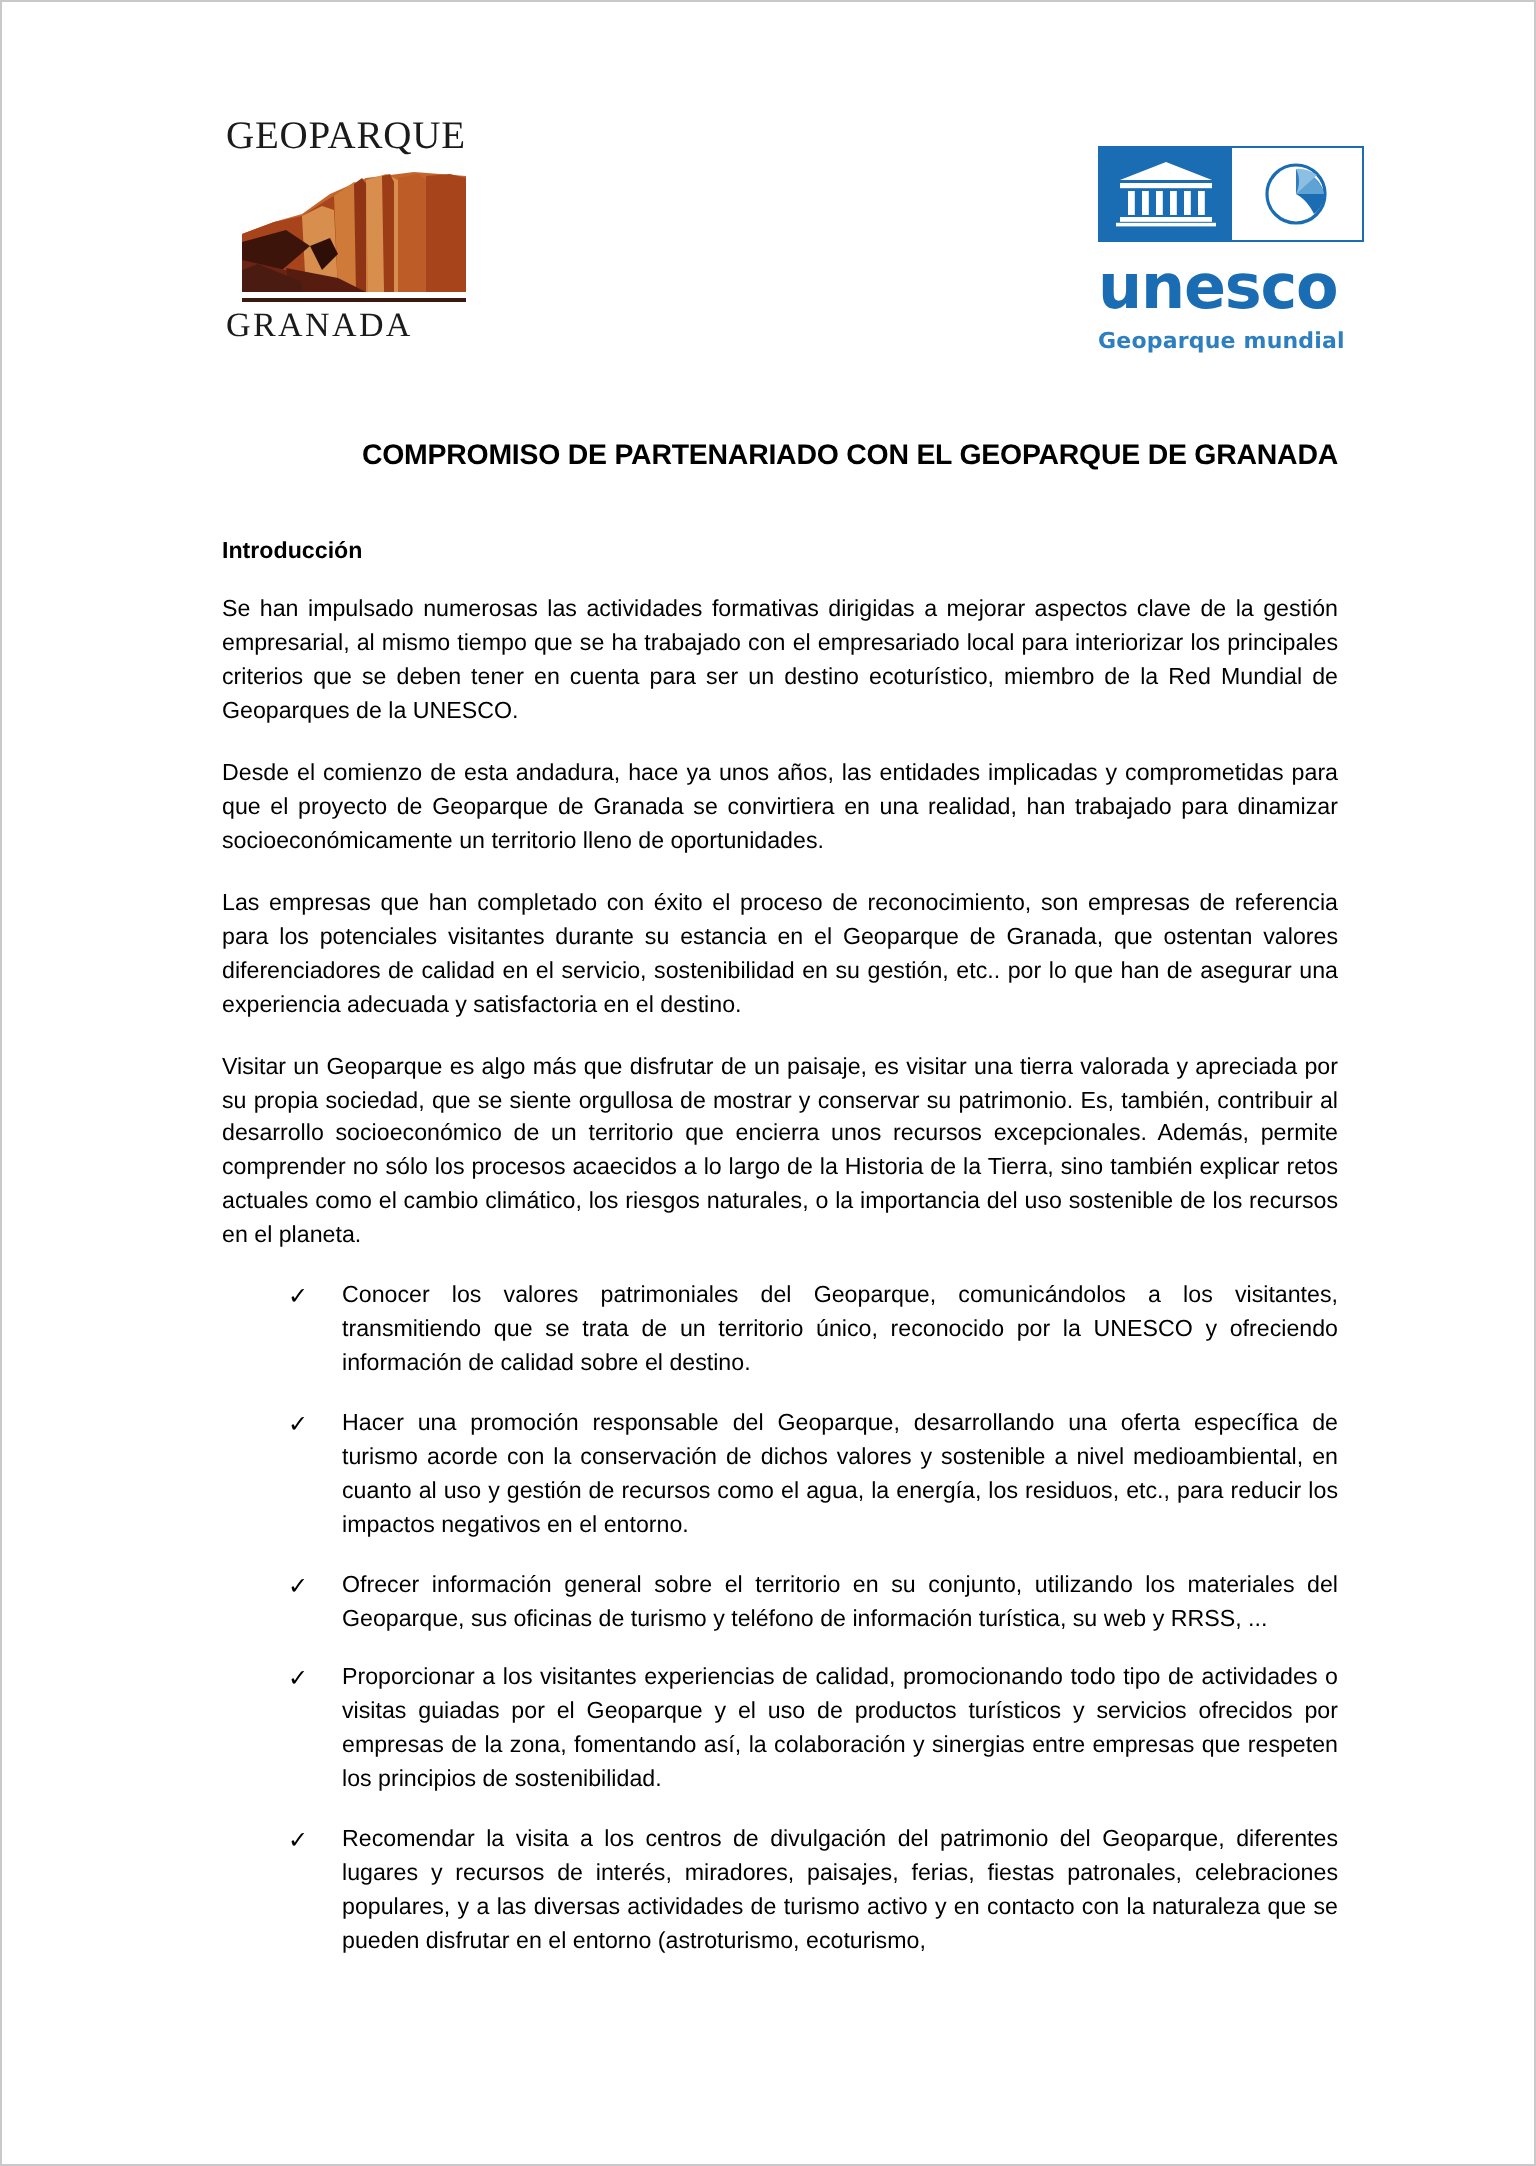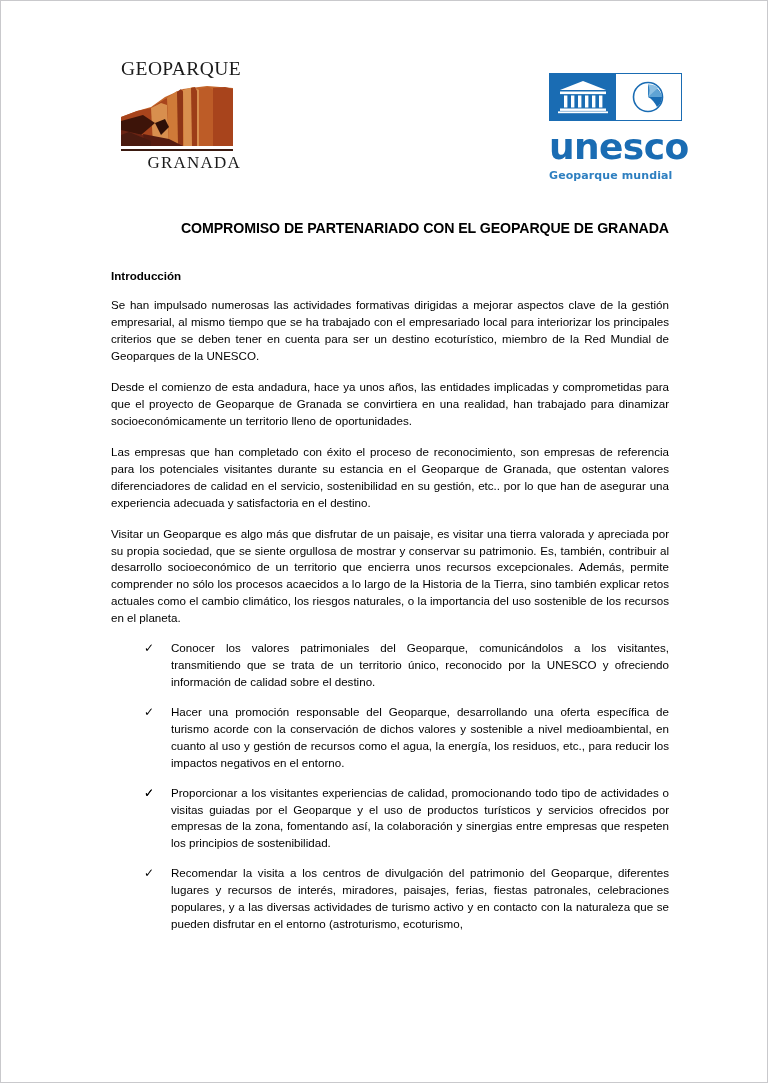--- a/index.html
+++ b/index.html
@@ -25,21 +25,21 @@
   .header {
     position: relative;
     height: 170px;
   }
 
   .geoparque-logo {
     position: absolute;
     left: 112px;
     top: 58px;
     width: 128px;
-    text-align: right;
+    text-align: left;
   }
   .geo-word {
     font-family: "Liberation Serif", serif;
     font-size: 19.5px;
     letter-spacing: 0.4px;
     color: #1b1b1b;
     line-height: 1.05;
     white-space: nowrap;
   }
   .geo-word.bottom {
@@ -80,21 +80,21 @@
     display: flex;
     align-items: center;
     justify-content: center;
   }
   .unesco-emblem .cell.blue { background: #1a6cb3; }
   .unesco-emblem .cell.white { background: #ffffff; }
   .unesco-word {
     margin-top: 8px;
     font-family: "DejaVu Sans", sans-serif;
     font-weight: bold;
-    font-size: 36px;
+    font-size: 31px;
     letter-spacing: -0.6px;
     color: #1a6cb3;
     line-height: 1;
   }
   .unesco-tagline {
     margin-top: 4px;
     font-family: "DejaVu Sans", sans-serif;
     font-weight: bold;
     font-size: 11px;
     color: #2e7fc0;
@@ -230,20 +230,21 @@
       <li>
         <span class="check">✓</span>
         <span>Conocer los valores patrimoniales del Geoparque, comunicándolos a los visitantes, transmitiendo que se trata de un territorio único, reconocido por la UNESCO y ofreciendo información de calidad sobre el destino.</span>
       </li>
       <li>
         <span class="check">✓</span>
         <span>Hacer una promoción responsable del Geoparque, desarrollando una oferta específica de turismo acorde con la conservación de dichos valores y sostenible a nivel medioambiental, en cuanto al uso y gestión de recursos como el agua, la energía, los residuos, etc., para reducir los impactos negativos en el entorno.</span>
       </li>
       <li>
         <span class="check">✓</span>
+        <span>Ofrecer información general sobre el territorio en su conjunto, utilizando los materiales del Geoparque, sus oficinas de turismo y teléfono de información turística, su web y RRSS, ...</span>
       </li>
       <li>
         <span class="check">✓</span>
         <span>Proporcionar a los visitantes experiencias de calidad, promocionando todo tipo de actividades o visitas guiadas por el Geoparque y el uso de productos turísticos y servicios ofrecidos por empresas de la zona, fomentando así, la colaboración y sinergias entre empresas que respeten los principios de sostenibilidad.</span>
       </li>
       <li>
         <span class="check">✓</span>
         <span>Recomendar la visita a los centros de divulgación del patrimonio del Geoparque, diferentes lugares y recursos de interés, miradores, paisajes, ferias, fiestas patronales, celebraciones populares, y a las diversas actividades de turismo activo y en contacto con la naturaleza que se pueden disfrutar en el entorno (astroturismo, ecoturismo,</span>
       </li>
     </ul>

